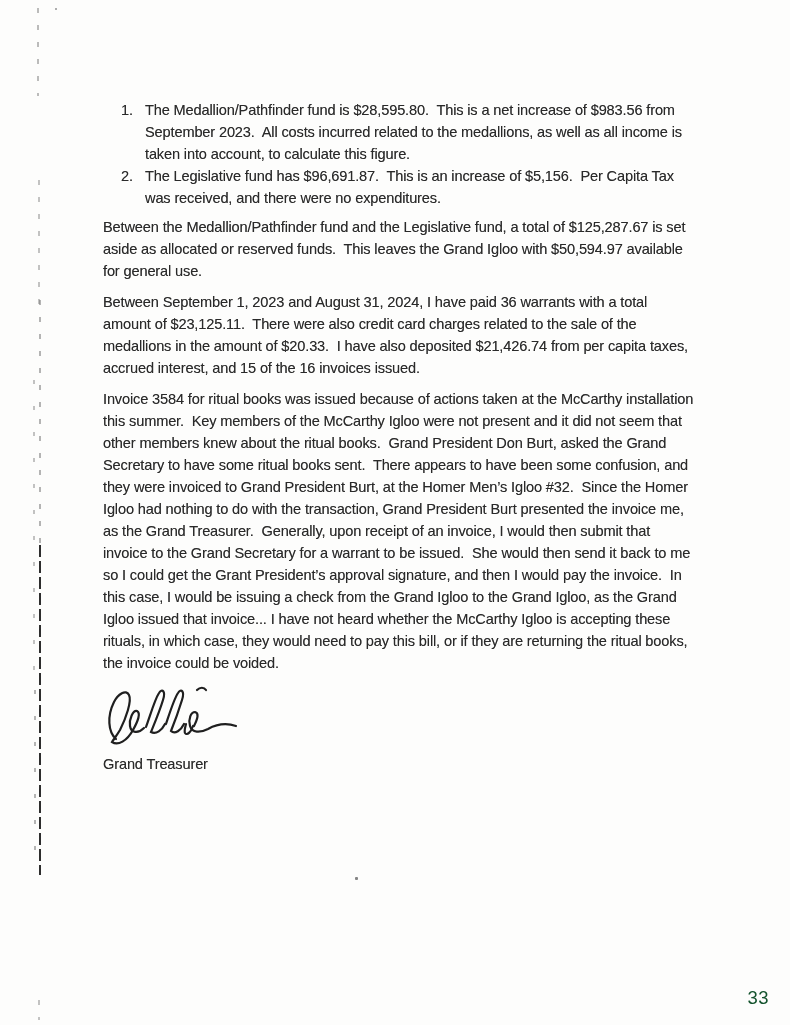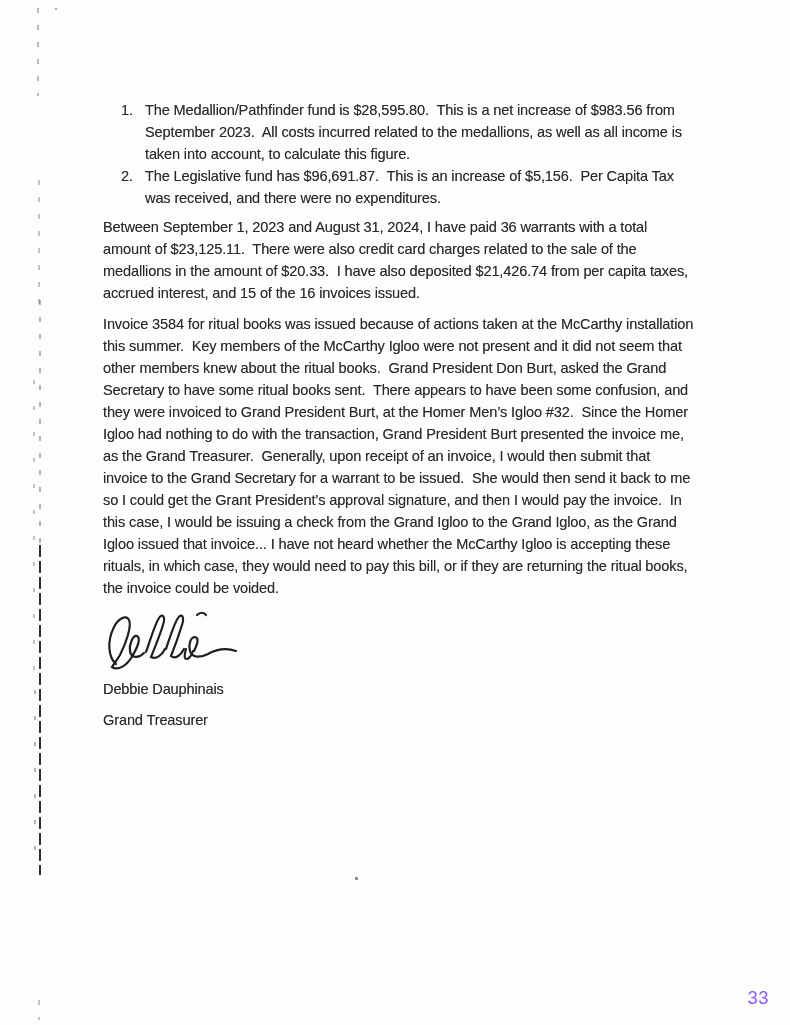--- a/index.html
+++ b/index.html
@@ -23,21 +23,21 @@
   .content p { margin: 0 0 9px; white-space: pre-wrap; }
   ol.list { margin: 0 0 7px; padding: 0; list-style: none; }
   .li { display: flex; }
   .num { flex: 0 0 42px; padding-left: 18px; box-sizing: border-box; }
   .li-text { flex: 1; white-space: pre-wrap; }
   .salutation { margin-bottom: 2px !important; }
   .sig { display: block; margin: 8px 0 2px 2px; }
   .signer-name { margin-bottom: 9px !important; }
   .pageno {
     position: absolute; right: 21px; bottom: 16px;
-    font-size: 18.5px; color: #8b5cf6; letter-spacing: 0.4px;
+    font-size: 18.5px; color: #14532d; letter-spacing: 0.4px;
     font-family: "Liberation Sans", sans-serif;
   }
   
   .art { position: absolute; }
   .dash-strong {
     background: repeating-linear-gradient(to bottom, #161616 0 12px, transparent 12px 16px);
   }
   .dash-faint {
     background: repeating-linear-gradient(to bottom, #6b6b6b 0 5px, transparent 5px 17px);
   }
@@ -67,20 +67,21 @@
       <li class="li">
         <span class="num">1.</span>
         <span class="li-text">The Medallion/Pathfinder fund is $28,595.80.  This is a net increase of $983.56 from September 2023.  All costs incurred related to the medallions, as well as all income is taken into account, to calculate this figure.</span>
       </li>
       <li class="li">
         <span class="num">2.</span>
         <span class="li-text">The Legislative fund has $96,691.87.  This is an increase of $5,156.  Per Capita Tax was received, and there were no expenditures.</span>
       </li>
     </ol>
 
+    <p>Between the Medallion/Pathfinder fund and the Legislative fund, a total of $125,287.67 is set aside as allocated or reserved funds.  This leaves the Grand Igloo with $50,594.97 available for general use.</p>
     <p>Between September 1, 2023 and August 31, 2024, I have paid 36 warrants with a total amount of $23,125.11.  There were also credit card charges related to the sale of the medallions in the amount of $20.33.  I have also deposited $21,426.74 from per capita taxes, accrued interest, and 15 of the 16 invoices issued.</p>
     <p>Invoice 3584 for ritual books was issued because of actions taken at the McCarthy installation this summer.  Key members of the McCarthy Igloo were not present and it did not seem that other members knew about the ritual books.  Grand President Don Burt, asked the Grand Secretary to have some ritual books sent.  There appears to have been some confusion, and they were invoiced to Grand President Burt, at the Homer Men’s Igloo #32.  Since the Homer Igloo had nothing to do with the transaction, Grand President Burt presented the invoice me, as the Grand Treasurer.  Generally, upon receipt of an invoice, I would then submit that invoice to the Grand Secretary for a warrant to be issued.  She would then send it back to me so I could get the Grant President’s approval signature, and then I would pay the invoice.  In this case, I would be issuing a check from the Grand Igloo to the Grand Igloo, as the Grand Igloo issued that invoice... I have not heard whether the McCarthy Igloo is accepting these rituals, in which case, they would need to pay this bill, or if they are returning the ritual books, the invoice could be voided.</p>
 
 
     <svg class="sig" width="138" height="68" viewBox="0 0 138 68">
       <g fill="none" stroke="#1f1f1f" stroke-width="2.2" stroke-linecap="round">
 
         <path d="M11,56 C3,49 2,33 9,19 C13,11 21,6 24,12 C27,18 21,35 15,47 C12,52 9,56 7,59 C13,63 22,58 28,47"></path>
 
         <path d="M28,47 C33,38 36,30 32,28 C28,27 24,36 25,43 C26,50 33,51 39,45"></path>
@@ -90,20 +91,19 @@
         <path d="M61,41 C65,29 69,16 73,10 C76,5 80,8 77,17 C73,30 68,43 66,48 C70,52 76,47 79,41"></path>
 
         <path d="M81,41 C80,45 79,48 80,50 C82,53 86,49 88,43"></path>
 
         <path d="M89,43 C93,35 94,30 90,29 C86,29 83,36 85,43 C87,50 95,50 103,46 C112,41 122,40 131,43"></path>
 
         <path d="M92,7 C95,4 99,4 101,7"></path>
       </g>
     </svg>
 
-    <p class="signer-name">Debbie Dauphinais</p>
     <p>Grand Treasurer</p>
 
   </main>
 
   <div class="pageno">33</div>
 
 </div>
 
 </body></html>

